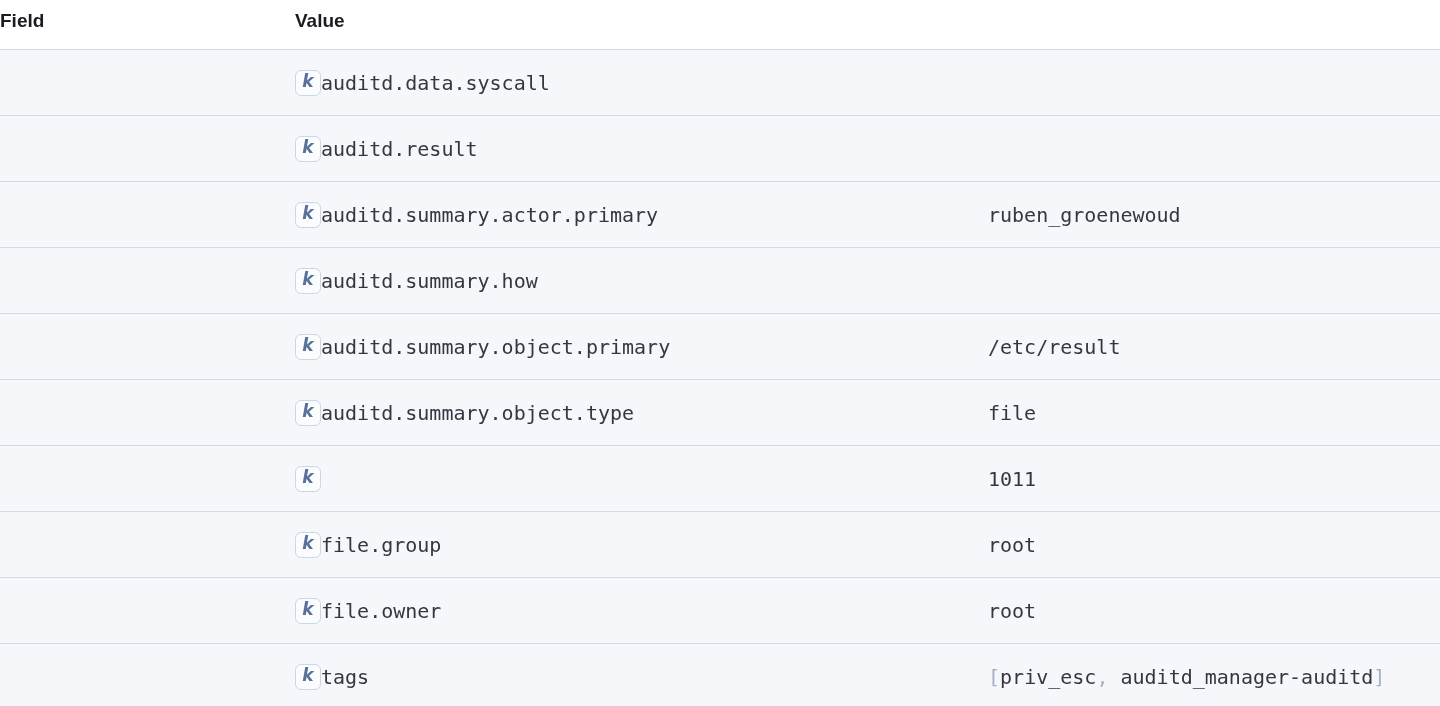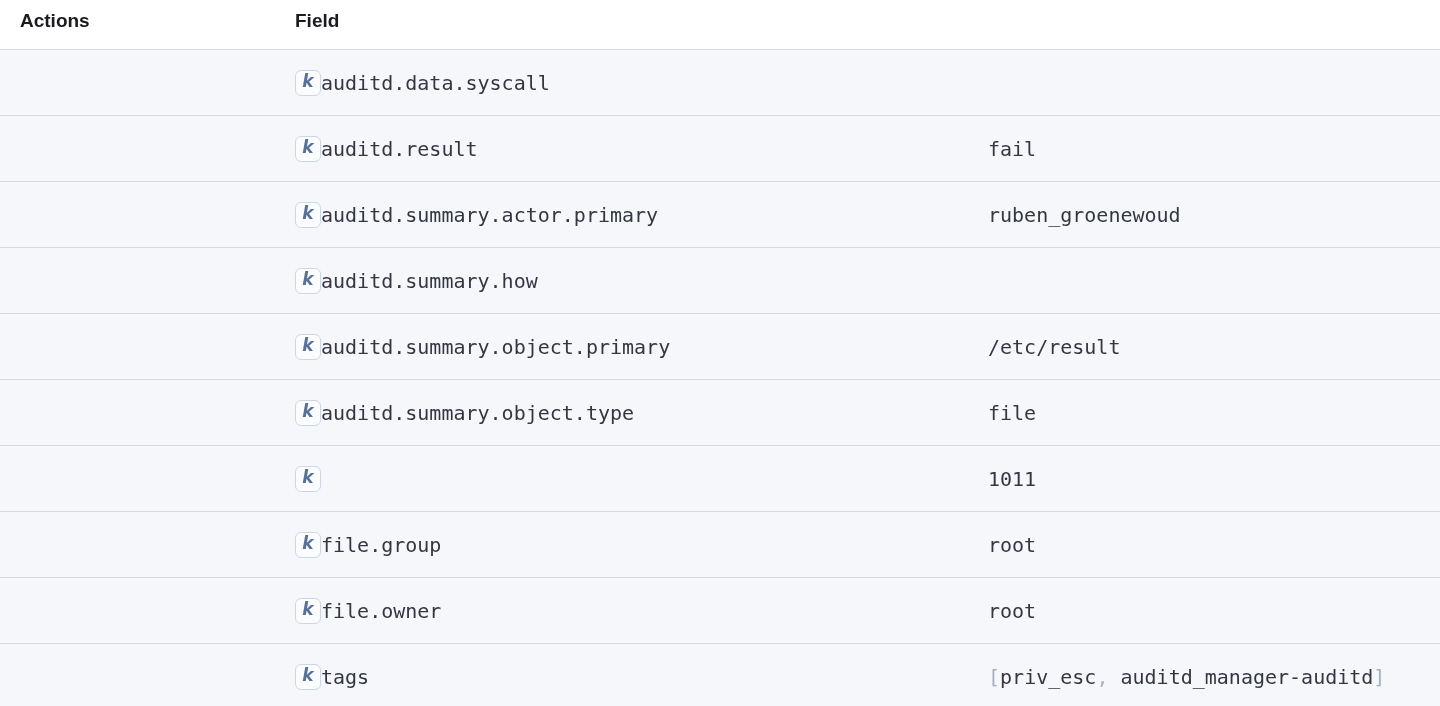--- a/index.html
+++ b/index.html
@@ -72,40 +72,37 @@
     color: var(--text);
   }
   .fname { }
   .muted { color: var(--muted-punctuation); }
 </style>
 </head>
 <body>
 
 <div class="table">
   <div class="header-row">
-    <div class="header-cell actions">Actions</div>
     <div class="header-cell field">Field</div>
+    <div class="header-cell value">Value</div>
   </div>
   <div>
   <div class="row">
     <div class="cell actions"></div>
     <div class="cell field">
       <span class="token">k</span>
       <span class="mono fname">auditd.data.syscall</span>
     </div>
   </div>
 
   <div class="row">
     <div class="cell actions"></div>
     <div class="cell field">
       <span class="token">k</span>
       <span class="mono fname">auditd.result</span>
-    </div>
-    <div class="cell value">
-      <span class="mono fvalue">fail</span>
     </div>
   </div>
 
   <div class="row">
     <div class="cell actions"></div>
     <div class="cell field">
       <span class="token">k</span>
       <span class="mono fname">auditd.summary.actor.primary</span>
     </div>
     <div class="cell value">

